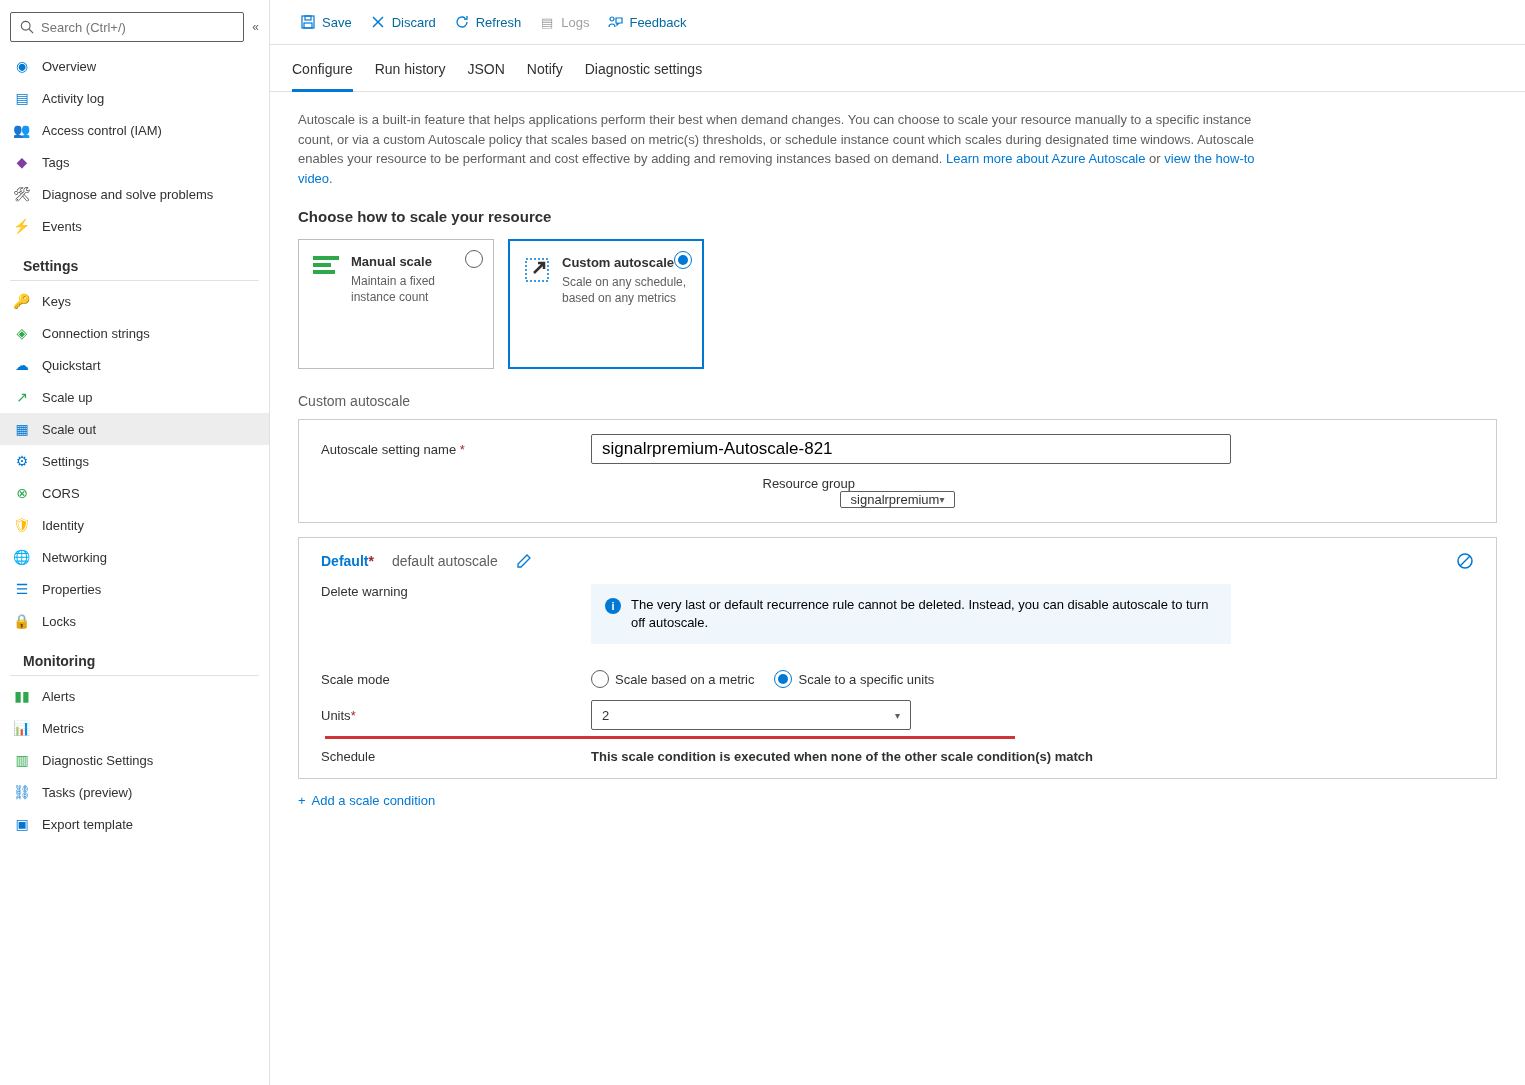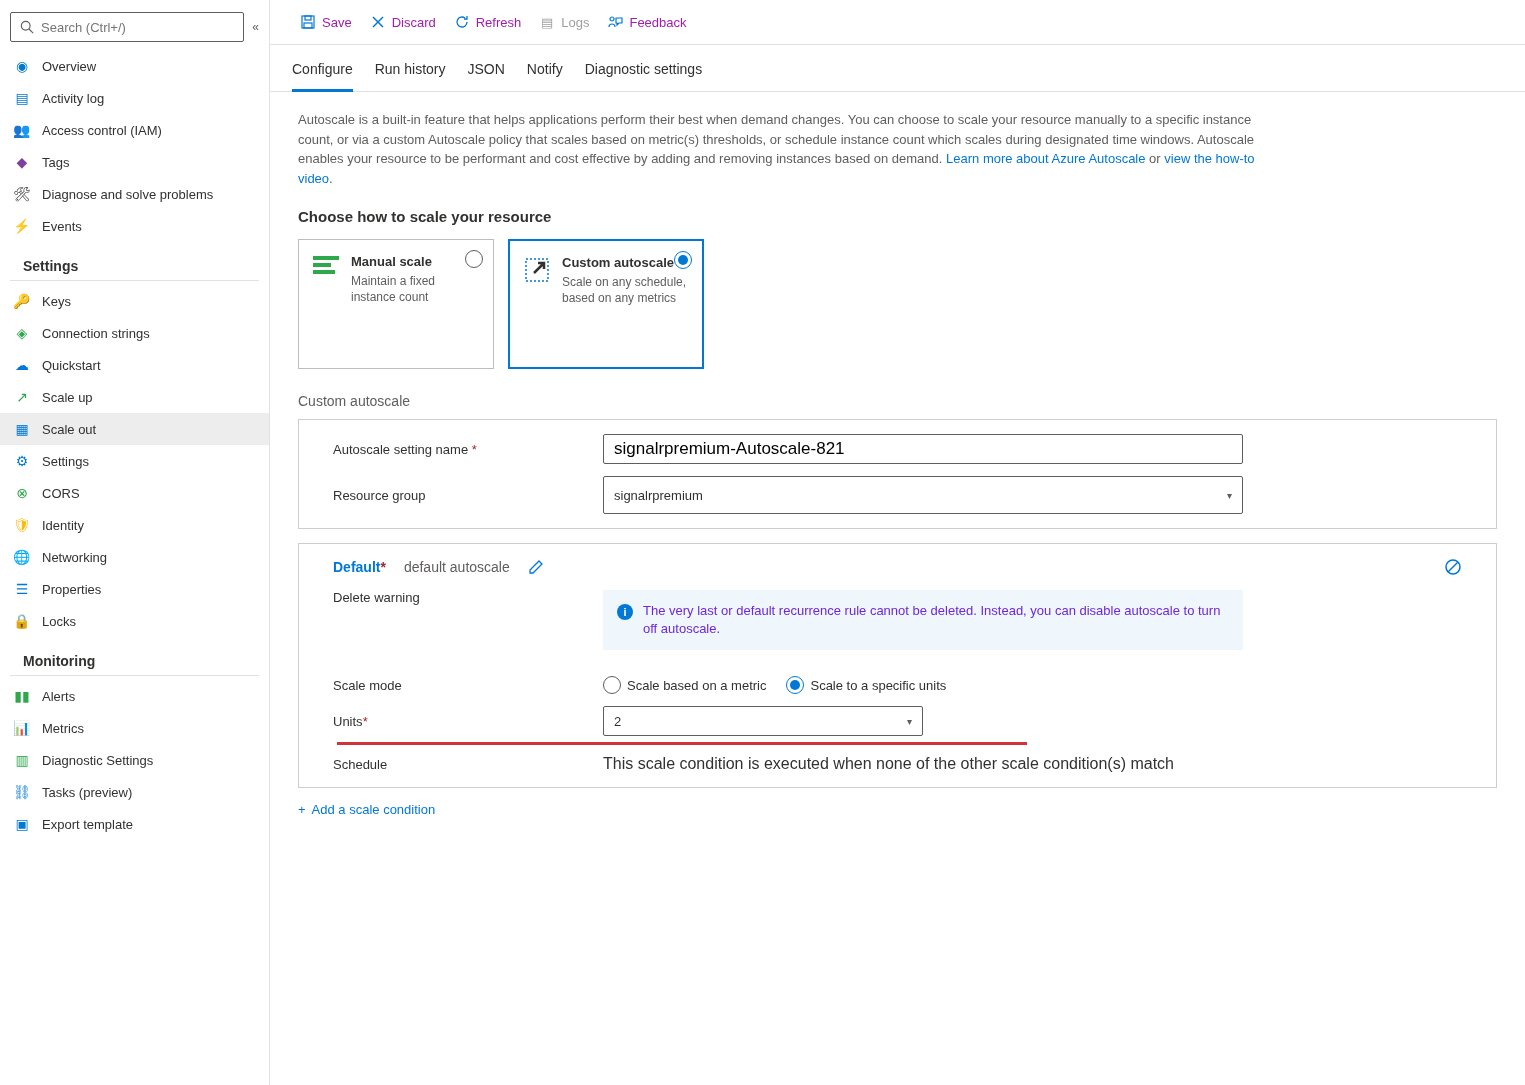--- a/index.html
+++ b/index.html
@@ -13,21 +13,21 @@
   .search-box input { border:none; outline:none; flex:1; font-size:13px; color:#605e5c;}
   .collapse-btn { color:#605e5c; font-size:12px; cursor:pointer;}
   .nav-item { display:flex; align-items:center; gap:12px; padding: 8px 10px 8px 14px; cursor:pointer;}
   .nav-item.active { background:#ededed;}
   .nav-icon { width:16px; height:16px; display:inline-flex; align-items:center; justify-content:center; font-size:14px;}
   .section-header { padding: 12px 10px 6px 13px; font-weight:600; border-bottom:1px solid #e1e1e1; margin: 4px 10px 4px 10px; font-size:14px; }
 
   
   .main { flex:1; overflow-y:auto; position:relative;}
   .toolbar { display:flex; align-items:center; gap:2px; padding: 10px 22px; border-bottom:1px solid #e1e1e1;}
-  .tb-btn { display:flex; align-items:center; gap:6px; padding:4px 8px; cursor:pointer; color:#a21caf;}
+  .tb-btn { display:flex; align-items:center; gap:6px; padding:4px 8px; cursor:pointer; color:#0369a1;}
   .tb-btn.disabled { color:#a19f9d;}
   .tb-icon { width:16px; height:16px; display:inline-flex; align-items:center; justify-content:center; color:#0078d4;}
   .tb-btn.disabled .tb-icon { color:#a19f9d;}
 
   .tabs { display:flex; gap:22px; padding: 10px 22px 0 22px; border-bottom:1px solid #e1e1e1;}
   .tab { padding:6px 0 12px 0; cursor:pointer; font-size:14px;}
   .tab.active { border-bottom:3px solid #0078d4; font-weight:400; margin-bottom:-1px;}
 
   .content { padding: 18px 28px; }
   .intro { line-height:1.5; margin-bottom:20px; color:#605e5c; max-width: 980px;}
@@ -39,50 +39,50 @@
   .choice-card.selected { border:2px solid #0078d4;}
   .choice-radio { position:absolute; top:10px; right:10px; width:18px; height:18px; border:1px solid #605e5c; border-radius:50%; display:flex; align-items:center; justify-content:center;}
   .choice-card.selected .choice-radio { border-color:#0078d4;}
   .choice-radio .dot { width:10px; height:10px; border-radius:50%; background:#0078d4;}
   .choice-icon { width:28px; height:28px; display:flex; align-items:flex-start; justify-content:center; margin-top:2px;}
   .choice-text { font-size:12px;}
   .choice-title { font-weight:600; font-size:13px; margin-bottom:4px;}
   .choice-desc { color:#605e5c; line-height:1.35;}
 
   .sub-title { font-size:14px; margin-bottom:10px; color:#605e5c;}
-  .card { border:1px solid #cfcdcb; padding:14px 34px; margin-bottom:14px;}
+  .card { border:1px solid #cfcdcb; padding:14px 22px; margin-bottom:14px;}
   .form-row { display:flex; align-items:center; margin-bottom:12px;}
   .form-row.top { align-items:flex-start;}
   .form-label { width:270px; font-size:13px; color:#323130;}
   .req { color:#a4262c;}
   .text-input { flex:1; max-width:640px; height:30px; border:1px solid #605e5c; border-radius:2px; padding:0 10px; font-size:17px;}
   .select-input { flex:1; max-width:640px; height:38px; border:1px solid #605e5c; border-radius:2px; padding:0 10px; font-size:13px; display:flex; align-items:center; justify-content:space-between; color:#323130;}
 
   .cond-header { display:flex; align-items:center; gap:18px; margin-bottom:14px;}
   .cond-default { color:#0078d4; font-weight:600; font-size:14px;}
   .cond-name { font-size:14px; color:#605e5c;}
   .pencil { color:#0078d4; cursor:pointer;}
   .cond-remove { margin-left:auto; color:#0078d4; cursor:pointer;}
 
   .info-bar { background:#eff6fc; padding:12px 14px; display:flex; gap:10px; align-items:flex-start; margin-bottom:14px; flex:1; max-width:640px;}
   .info-icon { width:16px; height:16px; background:#0078d4; border-radius:50%; color:#fff; display:flex; align-items:center; justify-content:center; font-size:11px; font-weight:bold; flex-shrink:0; margin-top:2px;}
-  .info-text { font-size:13px; color:#6d28d9; line-height:1.4;}
+  .info-text { font-size:13px; color:#000000; line-height:1.4;}
 
   .radio-row { display:flex; gap:20px; align-items:center;}
   .radio-opt { display:flex; align-items:center; gap:6px; cursor:pointer;}
   .radio-ring { width:18px; height:18px; border:1px solid #605e5c; border-radius:50%; display:flex; align-items:center; justify-content:center;}
   .radio-opt.selected .radio-ring { border-color:#0078d4;}
   .radio-opt.selected .rdot { width:10px; height:10px; border-radius:50%; background:#0078d4;}
 
   .units-select { width:320px; height:30px; border:1px solid #605e5c; border-radius:2px; padding:0 10px; display:flex; align-items:center; justify-content:space-between;}
   .hr-red { height:3px; background:#d13438; margin-top:-6px; margin-bottom:10px; }
 
   .add-link { color:#0078d4; font-size:13px; cursor:pointer; display:flex; align-items:center; gap:6px;}
 
-  .schedule-note { font-weight:400; font-size:16px;}
+  .schedule-note { font-weight:700; font-size:13px;}
   
   svg { display:block; }
   
   .chevron-down { font-size:10px; color:#605e5c;}
 </style>
 </head>
 <body>
 
 <div class="sidebar">
   <div class="sidebar-inner">
@@ -291,21 +291,21 @@
       </div>
     </div>
 
     <div class="sub-title">Custom autoscale</div>
 
     <div class="card">
       <div class="form-row">
         <div class="form-label"><span>Autoscale setting name</span> <span class="req">*</span></div>
         <input class="text-input" value="signalrpremium-Autoscale-821" style="">
       </div>
-      <div class="form-row" style="margin-bottom:0;">
+      <div class="form-row" style="margin-bottom:0;flex-direction:column;">
         <div class="form-label">Resource group</div>
         <div class="select-input">
           <span>signalrpremium</span>
           <span class="chevron-down">▾</span>
         </div>
       </div>
     </div>
 
     <div class="card">
       <div class="cond-header">

